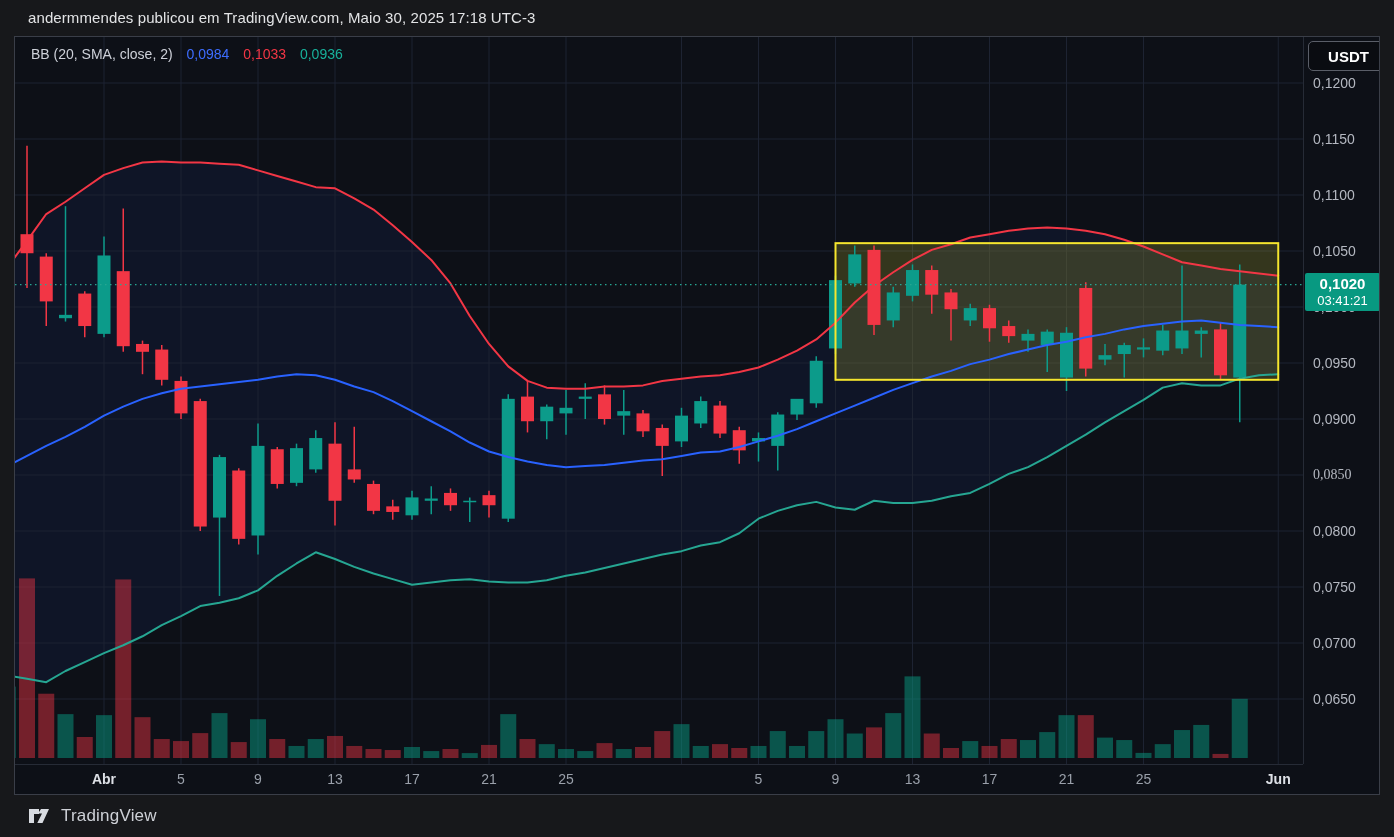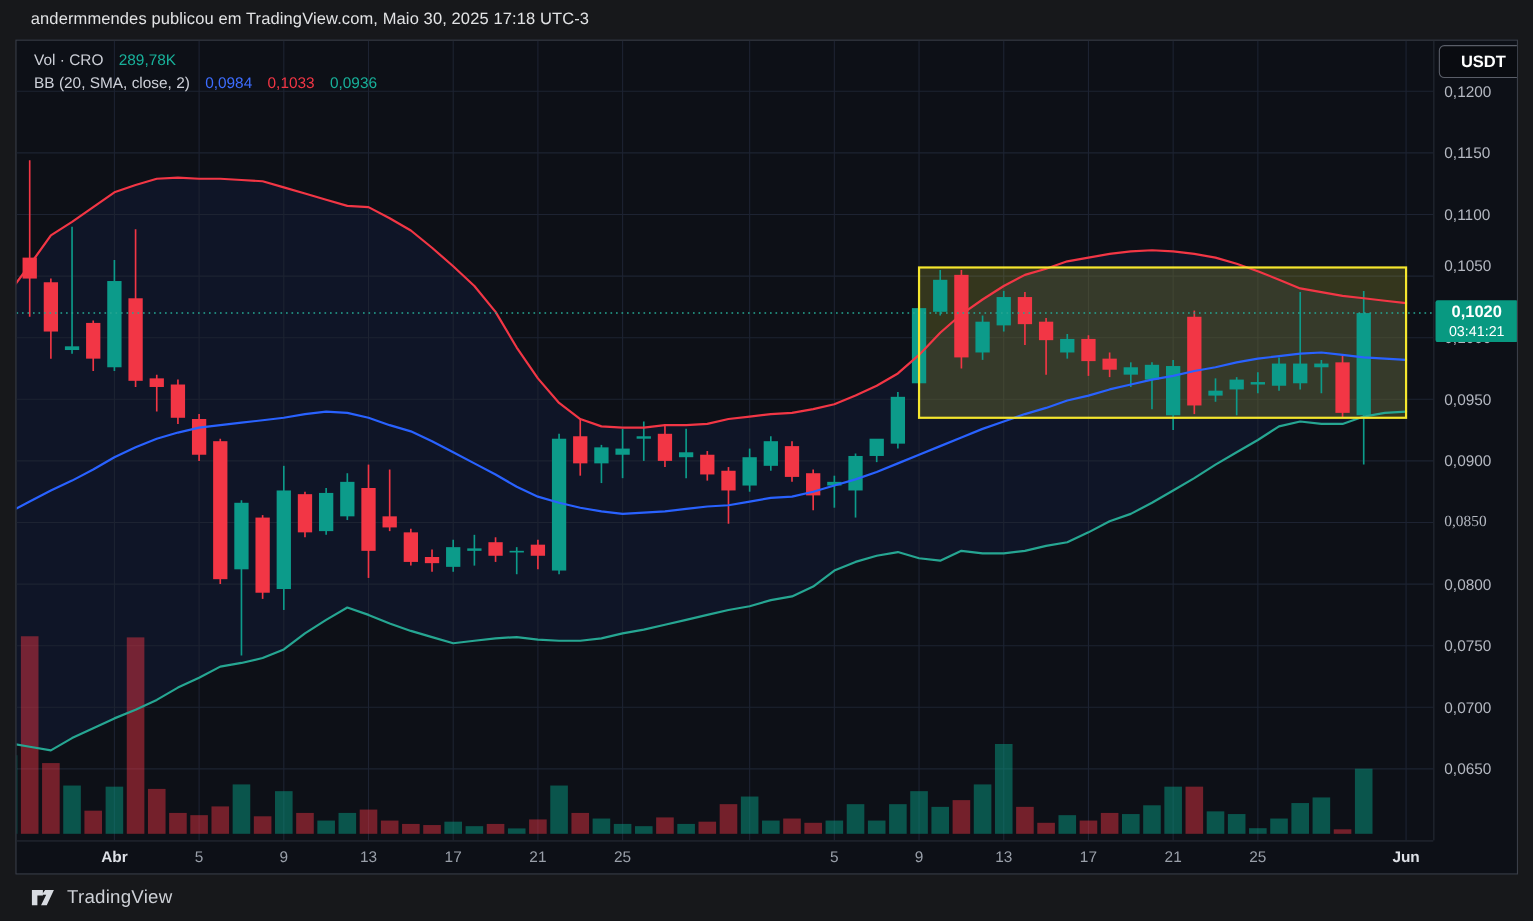--- a/index.html
+++ b/index.html
@@ -264,38 +264,34 @@
         <rect x="1218.25" y="247.60000000000002" width="13" height="92.95999999999987" fill="#0c9b8a"></rect>
         <polyline points="-7.25,229.67999999999998 12,203.92000000000002 31.25,177.04000000000002 50.5,164.71999999999997 69.75,151.27999999999992 89,137.83999999999997 108.25,131.11999999999995 127.5,125.51999999999995 146.75,124.39999999999992 166,125.51999999999995 185.25,125.51999999999995 204.5,126.63999999999997 223.75,127.76 243,133.36 262.25,138.96000000000004 281.5,144.56000000000003 300.75,150.15999999999985 320,151.27999999999992 339.25,161.3599999999999 358.5,172.5599999999999 377.75,188.23999999999987 397,205.0399999999999 416.25,222.95999999999995 435.5,246.48 454.75,278.96 474,306.96000000000004 493.25,329.3599999999999 512.5,343.91999999999996 531.75,350.64000000000004 551,351.7599999999999 570.25,351.7599999999999 589.5,349.52 608.75,349.52 628,348.4 647.25,343.91999999999996 666.5,341.6799999999999 685.75,339.44 705,338.32 724.25,334.95999999999987 743.5,330.4799999999999 762.75,322.64 782,313.6799999999999 801.25,302.4799999999999 820.5,285.68000000000006 839.75,265.5199999999999 859,248.7199999999999 878.25,235.27999999999997 897.5,222.95999999999995 916.75,212.87999999999997 936,207.27999999999994 955.25,200.55999999999992 974.5,197.2 993.75,193.8399999999999 1013,191.59999999999997 1032.25,190.47999999999993 1051.5,191.59999999999997 1070.75,193.8399999999999 1090,197.2 1109.25,202.79999999999998 1128.5,209.52 1147.75,217.35999999999993 1167,225.20000000000002 1186.25,228.55999999999995 1205.5,231.91999999999987 1224.75,234.15999999999994 1244,236.4 1263.25,238.63999999999993" fill="none" stroke="#f23645" stroke-width="2" stroke-linejoin="round" stroke-linecap="round"></polyline>
         <polyline points="-7.25,429.03999999999996 12,418.96 31.25,408.88 50.5,399.9199999999999 69.75,389.8399999999999 89,378.6399999999999 108.25,369.67999999999995 127.5,361.83999999999986 146.75,356.24 166,351.7599999999999 185.25,349.52 204.5,347.2799999999999 223.75,345.04 243,342.79999999999995 262.25,339.44 281.5,337.19999999999993 300.75,338.32 320,342.79999999999995 339.25,349.52 358.5,355.12 377.75,364.0799999999999 397,374.1599999999999 416.25,384.2399999999999 435.5,394.3199999999999 454.75,405.51999999999987 474,414.47999999999996 493.25,420.08 512.5,424.55999999999995 531.75,427.9199999999999 551,430.15999999999997 570.25,429.03999999999996 589.5,427.9199999999999 608.75,425.68 628,423.43999999999994 647.25,422.3199999999999 666.5,418.96 685.75,415.6 705,414.47999999999996 724.25,410 743.5,404.40000000000003 762.75,398.8 782,392.08 801.25,384.2399999999999 820.5,376.4 839.75,368.5599999999999 859,360.72 878.25,352.87999999999994 897.5,346.1599999999999 916.75,339.44 936,333.84000000000003 955.25,327.11999999999995 974.5,322.64 993.75,317.03999999999996 1013,312.56 1032.25,308.07999999999987 1051.5,304.71999999999997 1070.75,300.24 1090,296.8799999999999 1109.25,292.3999999999999 1128.5,289.03999999999996 1147.75,286.7999999999999 1167,284.56 1186.25,283.43999999999994 1205.5,285.68000000000006 1224.75,287.91999999999996 1244,289.03999999999996 1263.25,290.15999999999997" fill="none" stroke="#2962ff" stroke-width="2" stroke-linejoin="round" stroke-linecap="round"></polyline>
         <polyline points="-7.25,638.4799999999999 12,641.8399999999999 31.25,645.1999999999999 50.5,633.9999999999999 69.75,625.04 89,616.08 108.25,608.2399999999999 127.5,599.28 146.75,588.0799999999999 166,579.1199999999999 185.25,569.0399999999998 204.5,565.68 223.75,561.2 243,553.3599999999999 262.25,538.8 281.5,526.4799999999999 300.75,515.28 320,522 339.25,529.84 358.5,536.56 377.75,542.1599999999999 397,547.76 416.25,545.52 435.5,543.28 454.75,542.1599999999999 474,544.4 493.25,545.52 512.5,545.52 531.75,543.28 551,538.8 570.25,535.4399999999998 589.5,530.9599999999999 608.75,526.4799999999999 628,522 647.25,517.52 666.5,514.1599999999999 685.75,508.5599999999999 705,505.19999999999993 724.25,496.24 743.5,481.6799999999999 762.75,473.84 782,468.23999999999995 801.25,464.8799999999999 820.5,470.4799999999999 839.75,472.71999999999997 859,463.76 878.25,465.9999999999999 897.5,465.9999999999999 916.75,463.76 936,459.28000000000003 955.25,455.9199999999999 974.5,446.96 993.75,436.88 1013,430.15999999999997 1032.25,420.08 1051.5,408.88 1070.75,397.67999999999995 1090,385.3599999999999 1109.25,374.1599999999999 1128.5,362.9599999999999 1147.75,350.64000000000004 1167,346.1599999999999 1186.25,348.4 1205.5,348.4 1224.75,341.6799999999999 1244,338.32 1263.25,337.19999999999993" fill="none" stroke="#26a692" stroke-width="2" stroke-linejoin="round" stroke-linecap="round"></polyline>
         <line x1="0" x2="1288" y1="247.60000000000002" y2="247.60000000000002" stroke="#26a692" stroke-width="1.4" stroke-dasharray="1.5 3.5"></line>
         <rect x="820.5" y="206.1599999999999" width="442.75" height="136.64000000000004" fill="none" stroke="#f5e62e" stroke-width="2"></rect>
       </svg>
 
     <div class="legend">
       <div class="lrow">
-        <span class="ltitle">Vol · CRO</span>
-        <span class="val-teal" style="margin-left:10px">289,78K</span>
-      </div>
-      <div class="lrow">
         <span class="ltitle">BB (20, SMA, close, 2)</span>
         <span class="val-blue">0,0984</span>
         <span class="val-red">0,1033</span>
         <span class="val-teal2">0,0936</span>
       </div>
     </div>
 
     <div class="paxis">
       <button class="usdt-btn">USDT</button>
       <div id="pticks">
           <div class="ptick" style="top: 38px;">0,1200</div>
           <div class="ptick" style="top: 94px;">0,1150</div>
           <div class="ptick" style="top: 150px;">0,1100</div>
-          <div class="ptick" style="top: 196px;">0,1050</div>
+          <div class="ptick" style="top: 206px;">0,1050</div>
           <div class="ptick" style="top: 262px;">0,1000</div>
           <div class="ptick" style="top: 318px;">0,0950</div>
           <div class="ptick" style="top: 374px;">0,0900</div>
           <div class="ptick" style="top: 430px; font-family: Liberation Serif, serif;">0,0850</div>
           <div class="ptick" style="top: 486px;">0,0800</div>
           <div class="ptick" style="top: 542px;">0,0750</div>
           <div class="ptick" style="top: 598px;">0,0700</div>
           <div class="ptick" style="top: 654px;">0,0650</div>
         </div>
       <div class="ptag" id="ptag" style="background: rgb(8, 153, 129); top: 235.6px;">

